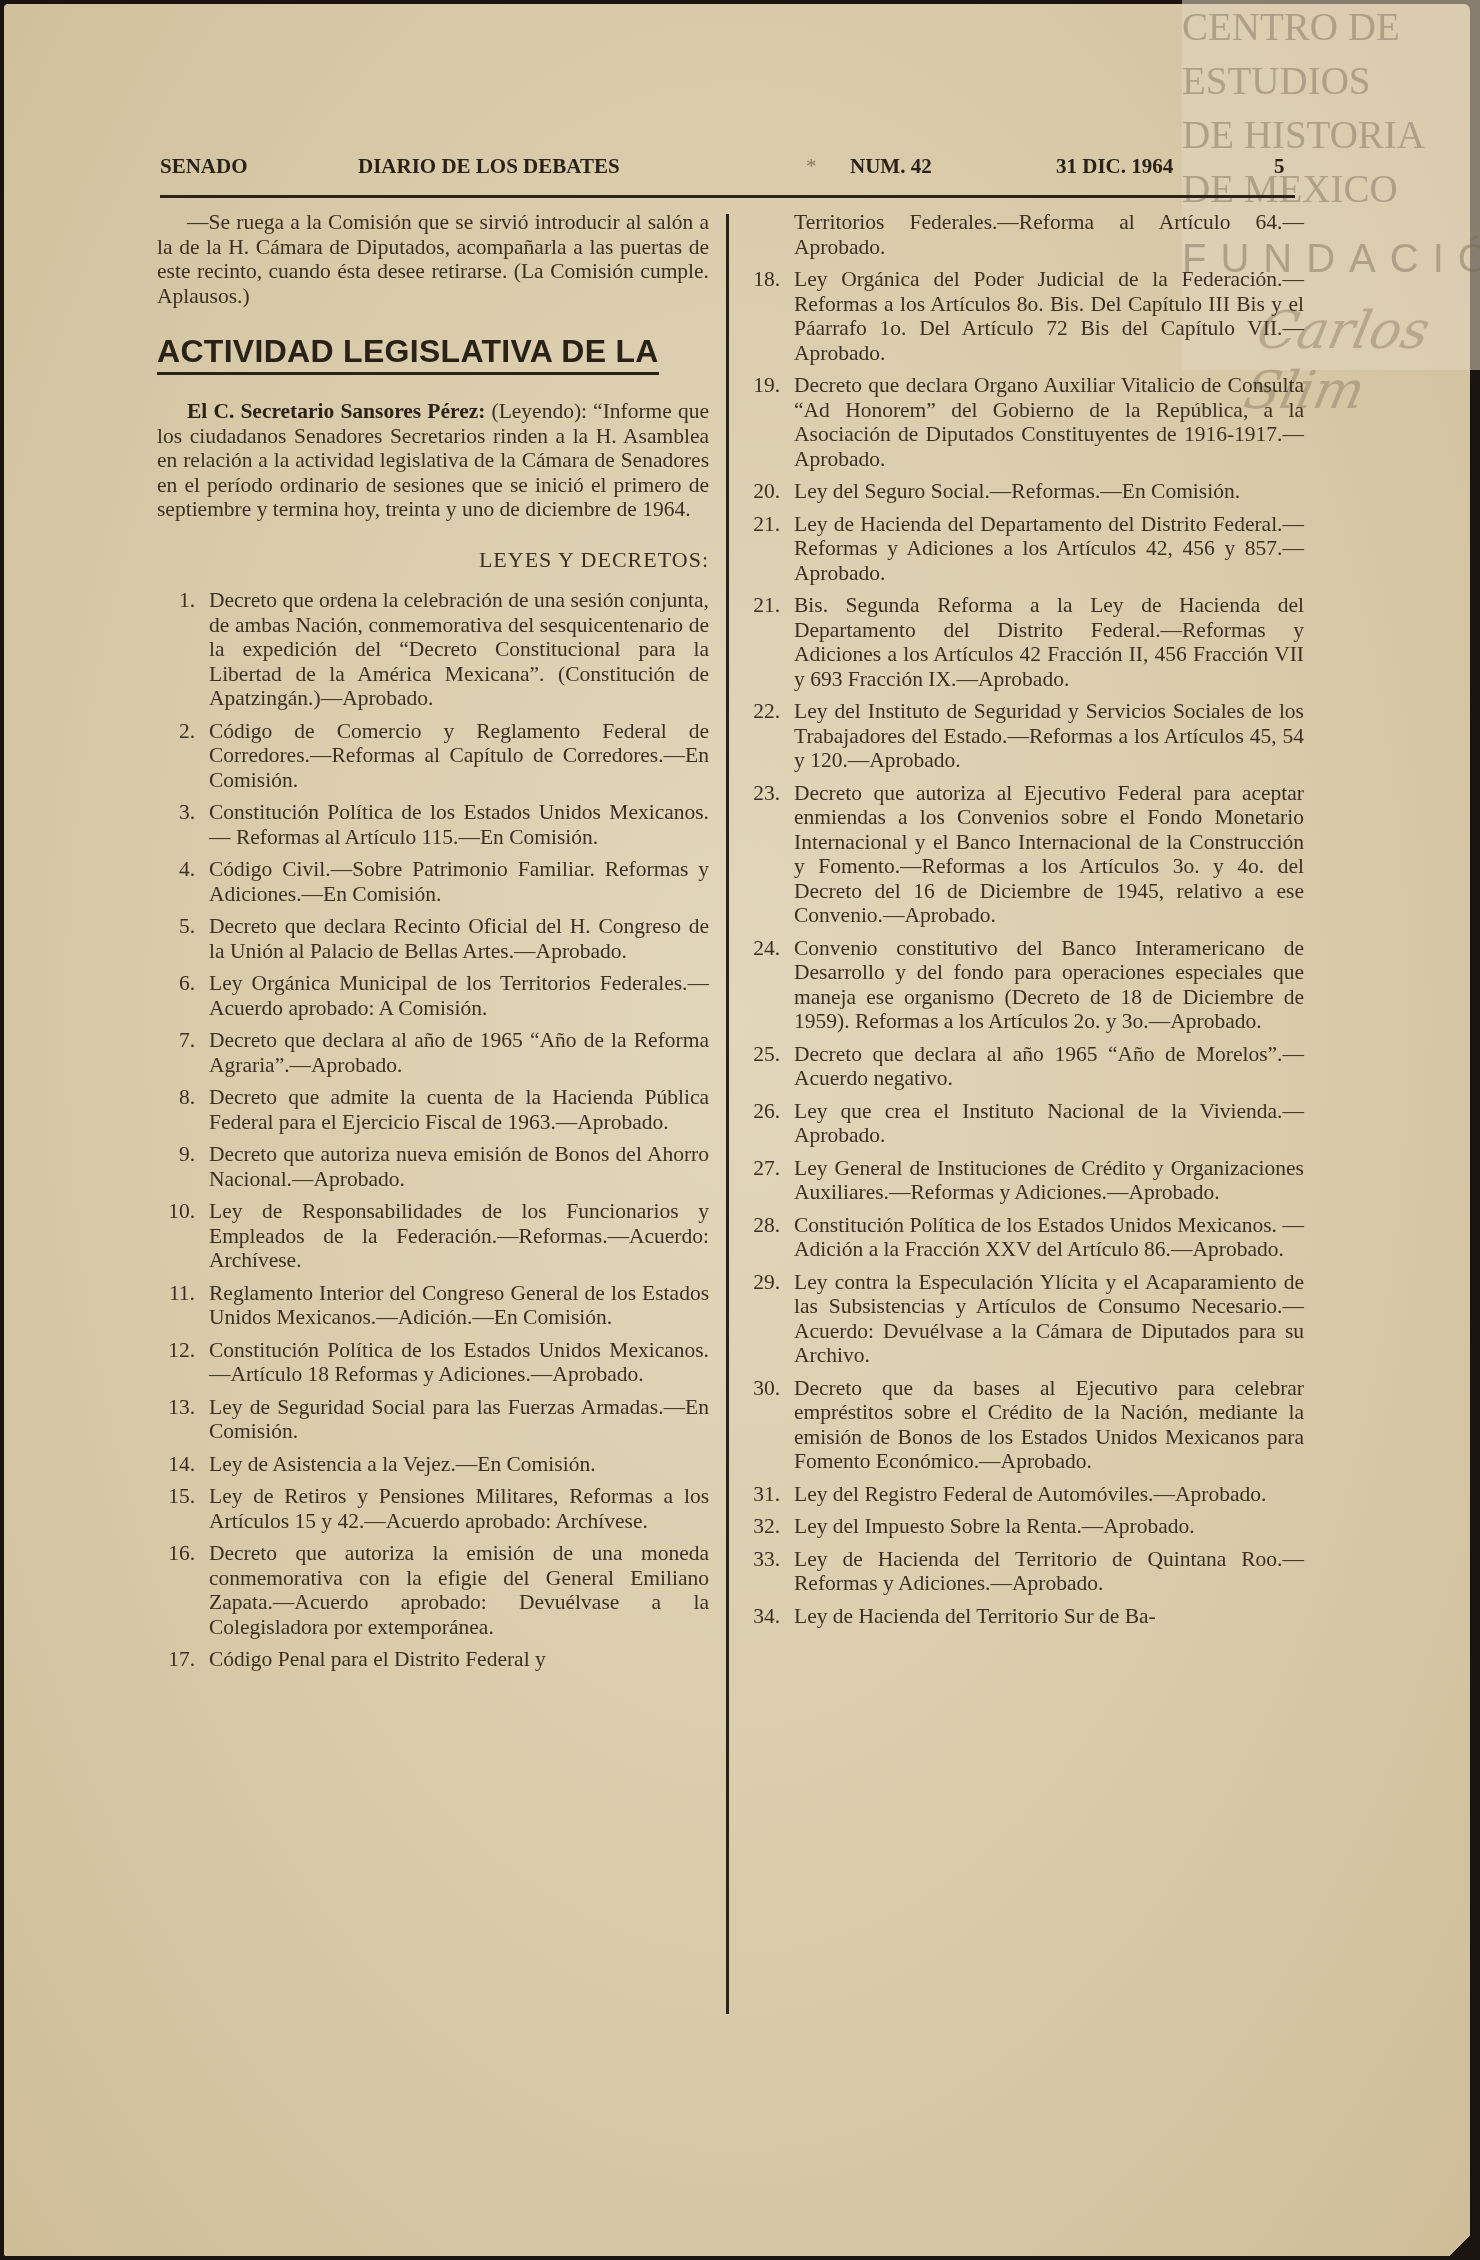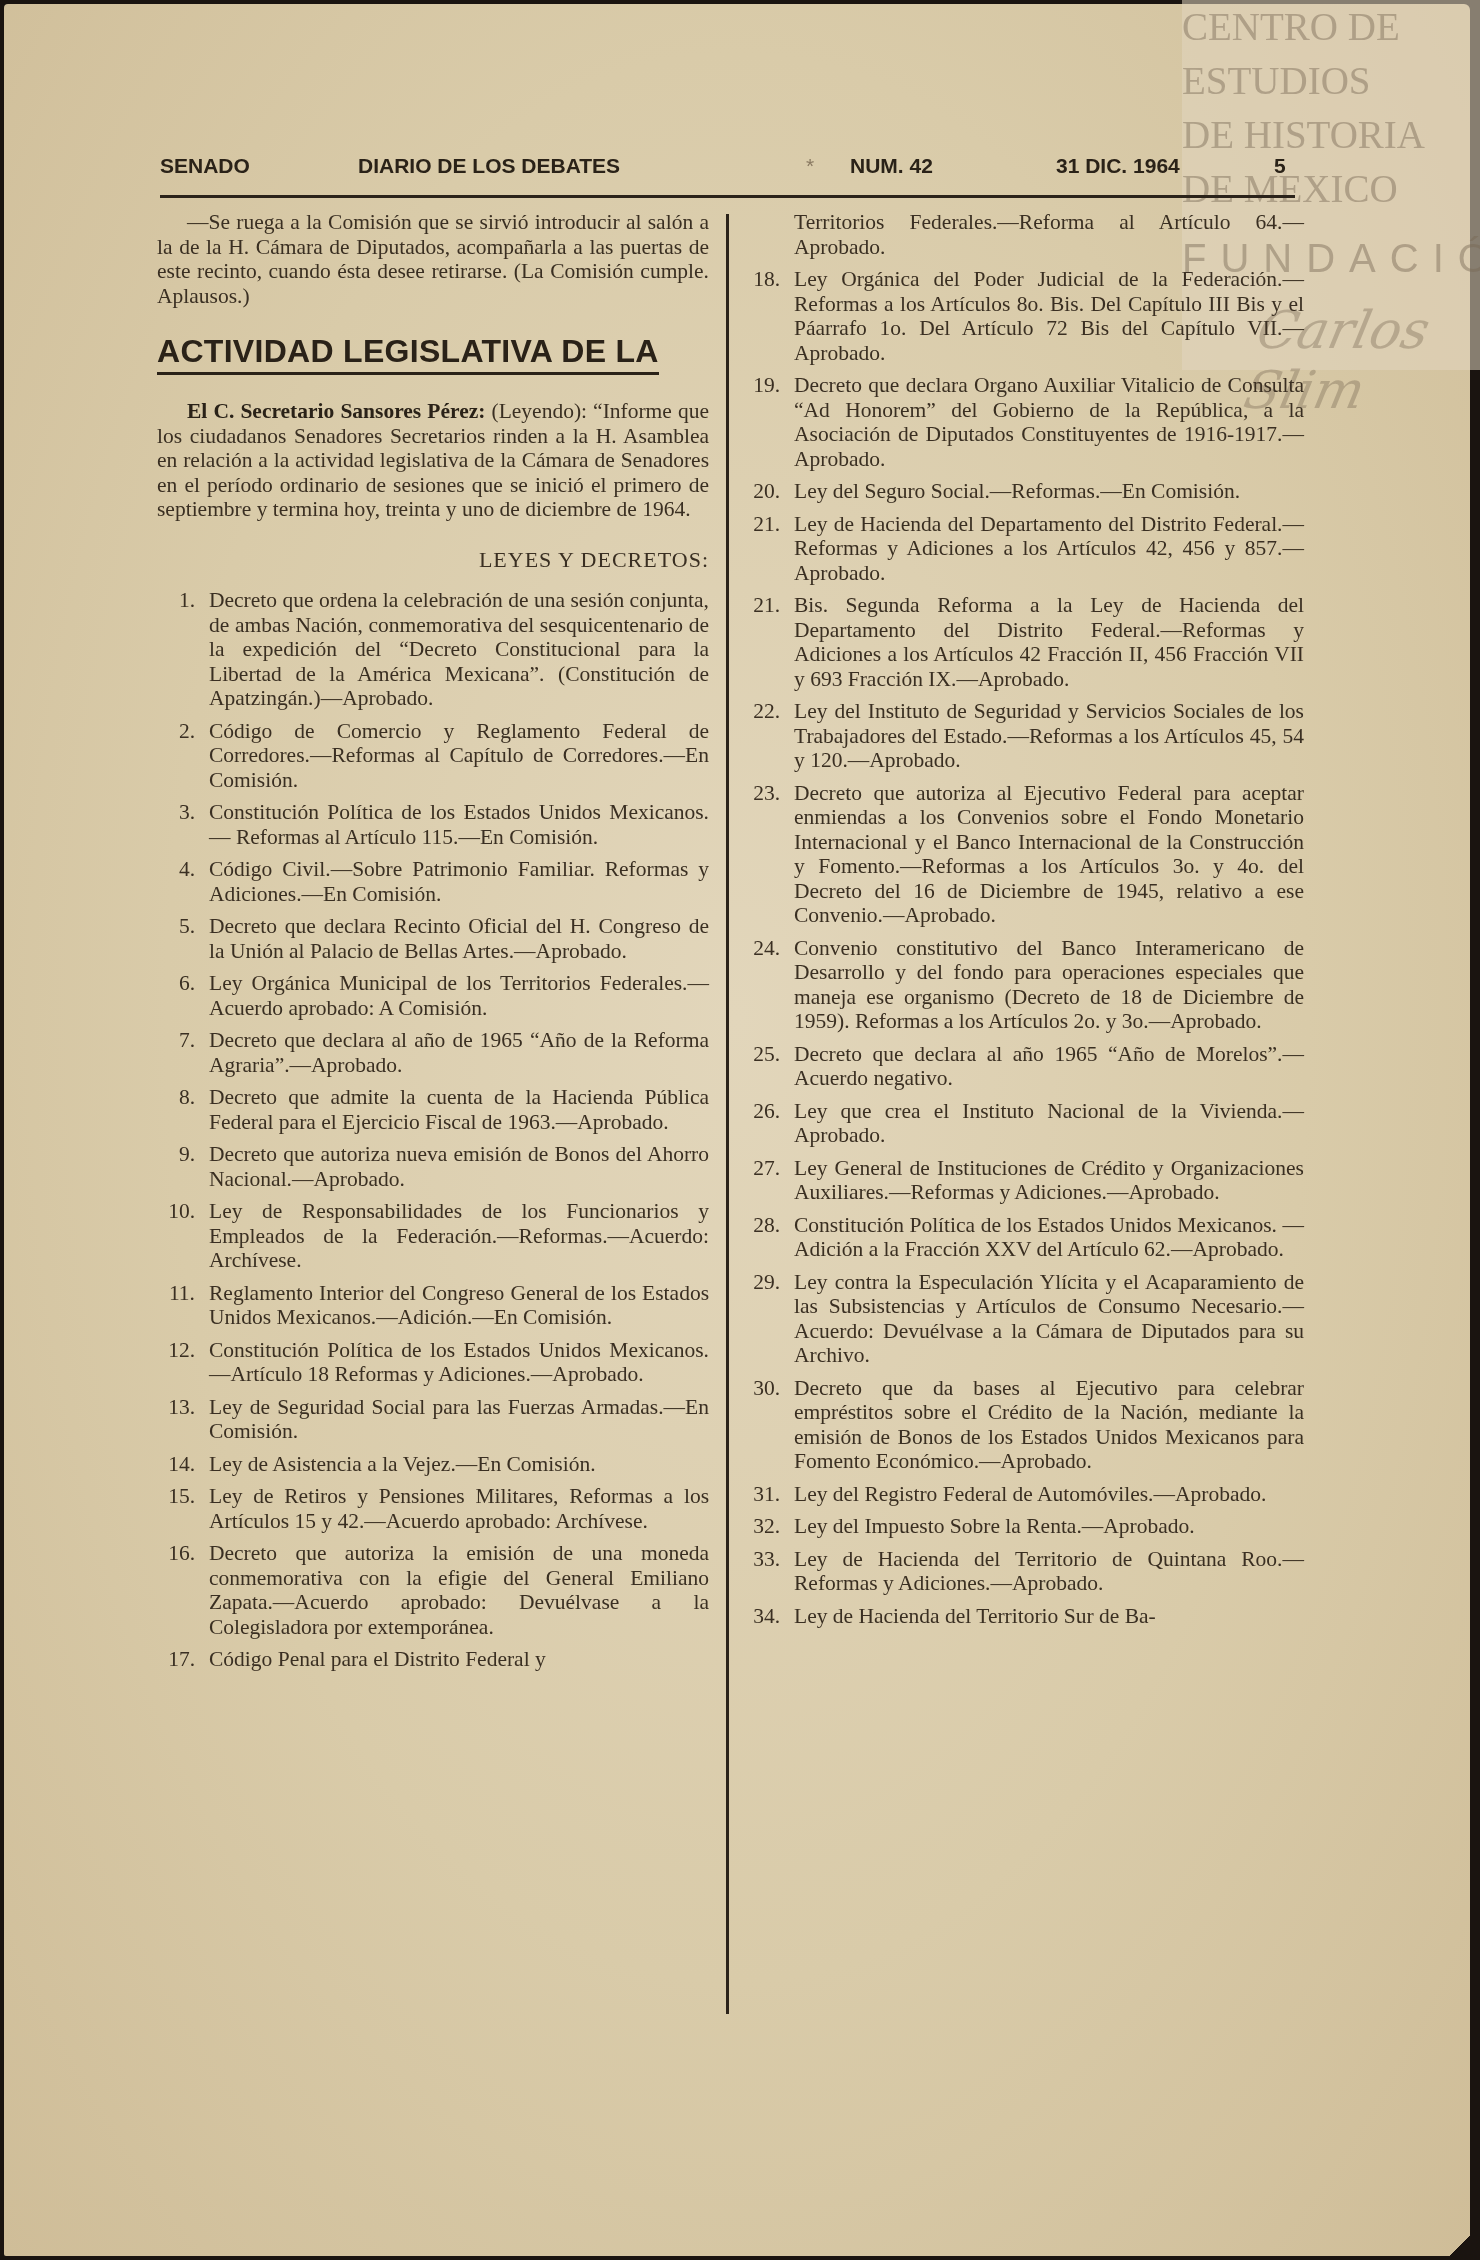--- a/index.html
+++ b/index.html
@@ -19,21 +19,21 @@
     position:absolute; left:1182px; top:0; width:298px; height:370px;
     background:rgba(225,214,192,0.55);
     color:rgba(120,105,85,0.45); text-align:left;
     font-family:"Liberation Serif",serif;
   }
   .wm-line { font-size:39px; line-height:54px; letter-spacing:0; }
   .wm-fund { position:absolute; top:236px; left:0; width:298px; font-family:"Liberation Sans",sans-serif; font-size:40px; letter-spacing:14px; color:rgba(120,105,85,0.45); }
   .wm-sig { position:absolute; top:300px; left:70px; font-family:"DejaVu Serif",serif; font-style:italic; font-size:52px; color:rgba(120,105,85,0.38); transform:skewX(-12deg); }
   .header {
     position:absolute; left:160px; top:154px; width:1135px; height:30px;
-    font-family:Liberation Sans, sans-serif; font-weight:bold;
+    font-family:Liberation Serif, serif; font-weight:bold;
     font-size:21px; color:#2a2218;
   }
   .header span { position:absolute; top:0; white-space:nowrap; }
   .header-rule { position:absolute; left:160px; top:195px; width:1135px; height:3px; background:#2b231a; }
   .col-rule { position:absolute; left:726px; top:214px; width:3px; height:1800px; background:#2b231a; }
   .col {
     position:absolute; top:210px; font-size:21.5px; line-height:24.5px; color:#3a2f22;
     text-align:justify;
   }
   .left { left:157px; width:552px; }
@@ -202,21 +202,21 @@
       <div class="item">
         <span class="num">26.</span>
         <span class="txt">Ley que crea el Instituto Nacional de la Vivienda.—Aprobado.</span>
       </div>
       <div class="item">
         <span class="num">27.</span>
         <span class="txt">Ley General de Instituciones de Crédito y Organizaciones Auxiliares.—Reformas y Adiciones.—Aprobado.</span>
       </div>
       <div class="item">
         <span class="num">28.</span>
-        <span class="txt">Constitución Política de los Estados Unidos Mexicanos. — Adición a la Fracción XXV del Artículo 62.—Aprobado.</span>
+        <span class="txt">Constitución Política de los Estados Unidos Mexicanos. — Adición a la Fracción XXV del Artículo 86.—Aprobado.</span>
       </div>
       <div class="item">
         <span class="num">29.</span>
         <span class="txt">Ley contra la Especulación Ylícita y el Acaparamiento de las Subsistencias y Artículos de Consumo Necesario.—Acuerdo: Devuélvase a la Cámara de Diputados para su Archivo.</span>
       </div>
       <div class="item">
         <span class="num">30.</span>
         <span class="txt">Decreto que da bases al Ejecutivo para celebrar empréstitos sobre el Crédito de la Nación, mediante la emisión de Bonos de los Estados Unidos Mexicanos para Fomento Económico.—Aprobado.</span>
       </div>
       <div class="item">

